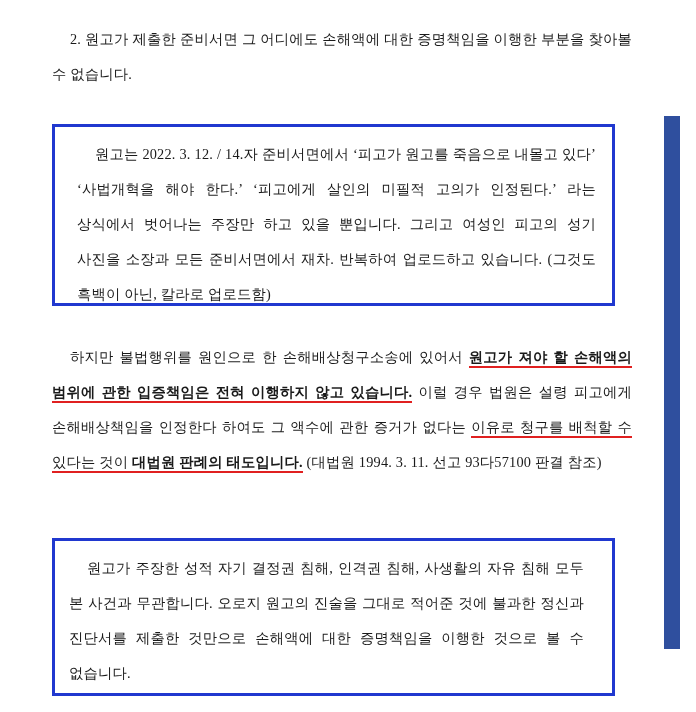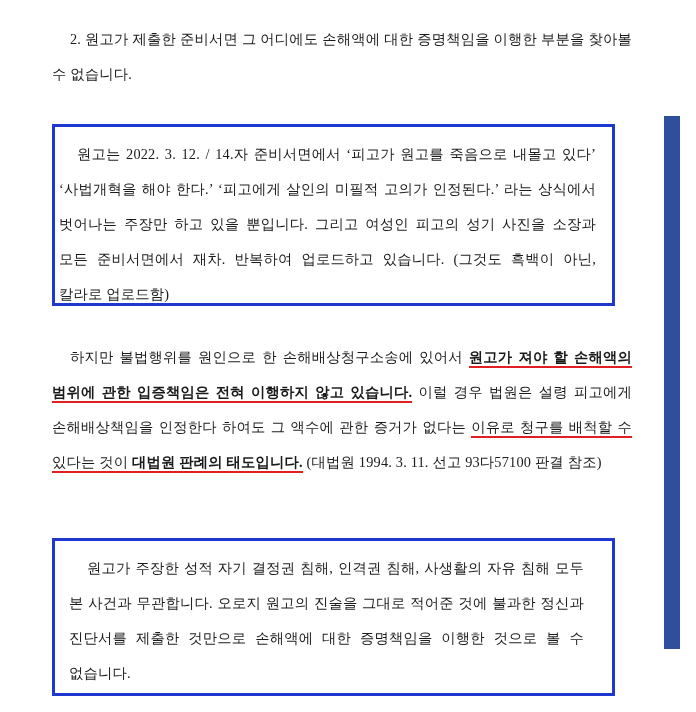--- a/index.html
+++ b/index.html
@@ -50,21 +50,21 @@
   }
   
   #box-one {
     position: absolute;
     left: 52px;
     top: 124px;
     width: 563px;
     height: 182px;
     border: 3px solid #2038cf;
     box-sizing: border-box;
-    padding: 10px 16px 8px 4px;
+    padding: 10px 16px 8px 22px;
   }
   
   #sec-middle {
     position: absolute;
     left: 52px;
     top: 340px;
     width: 580px;
   }
   
   #box-two {

